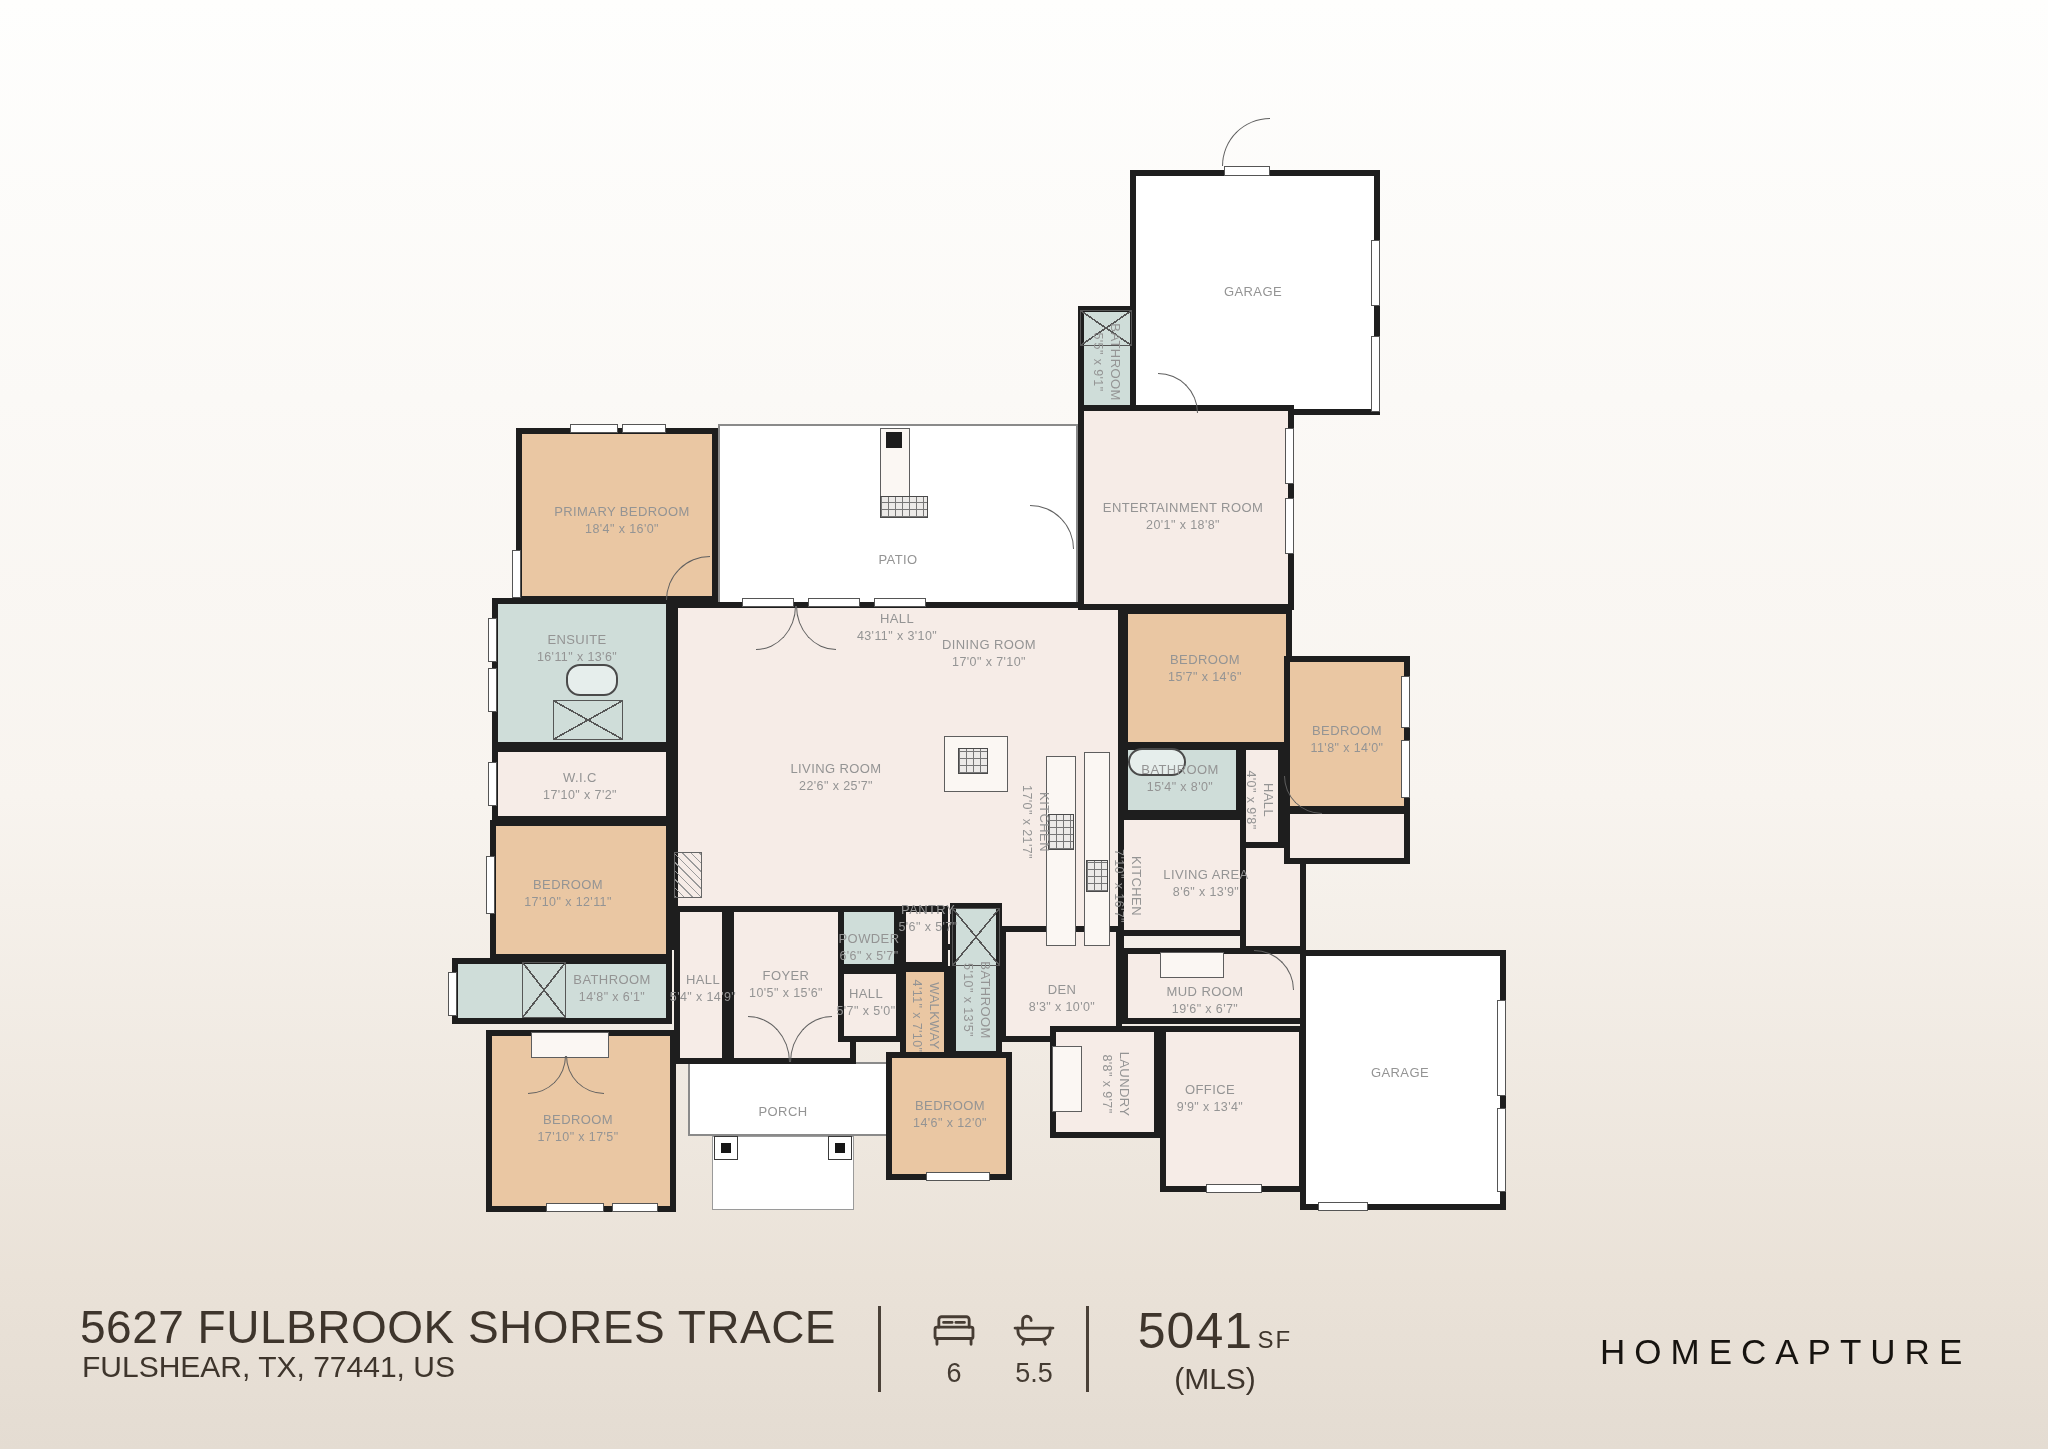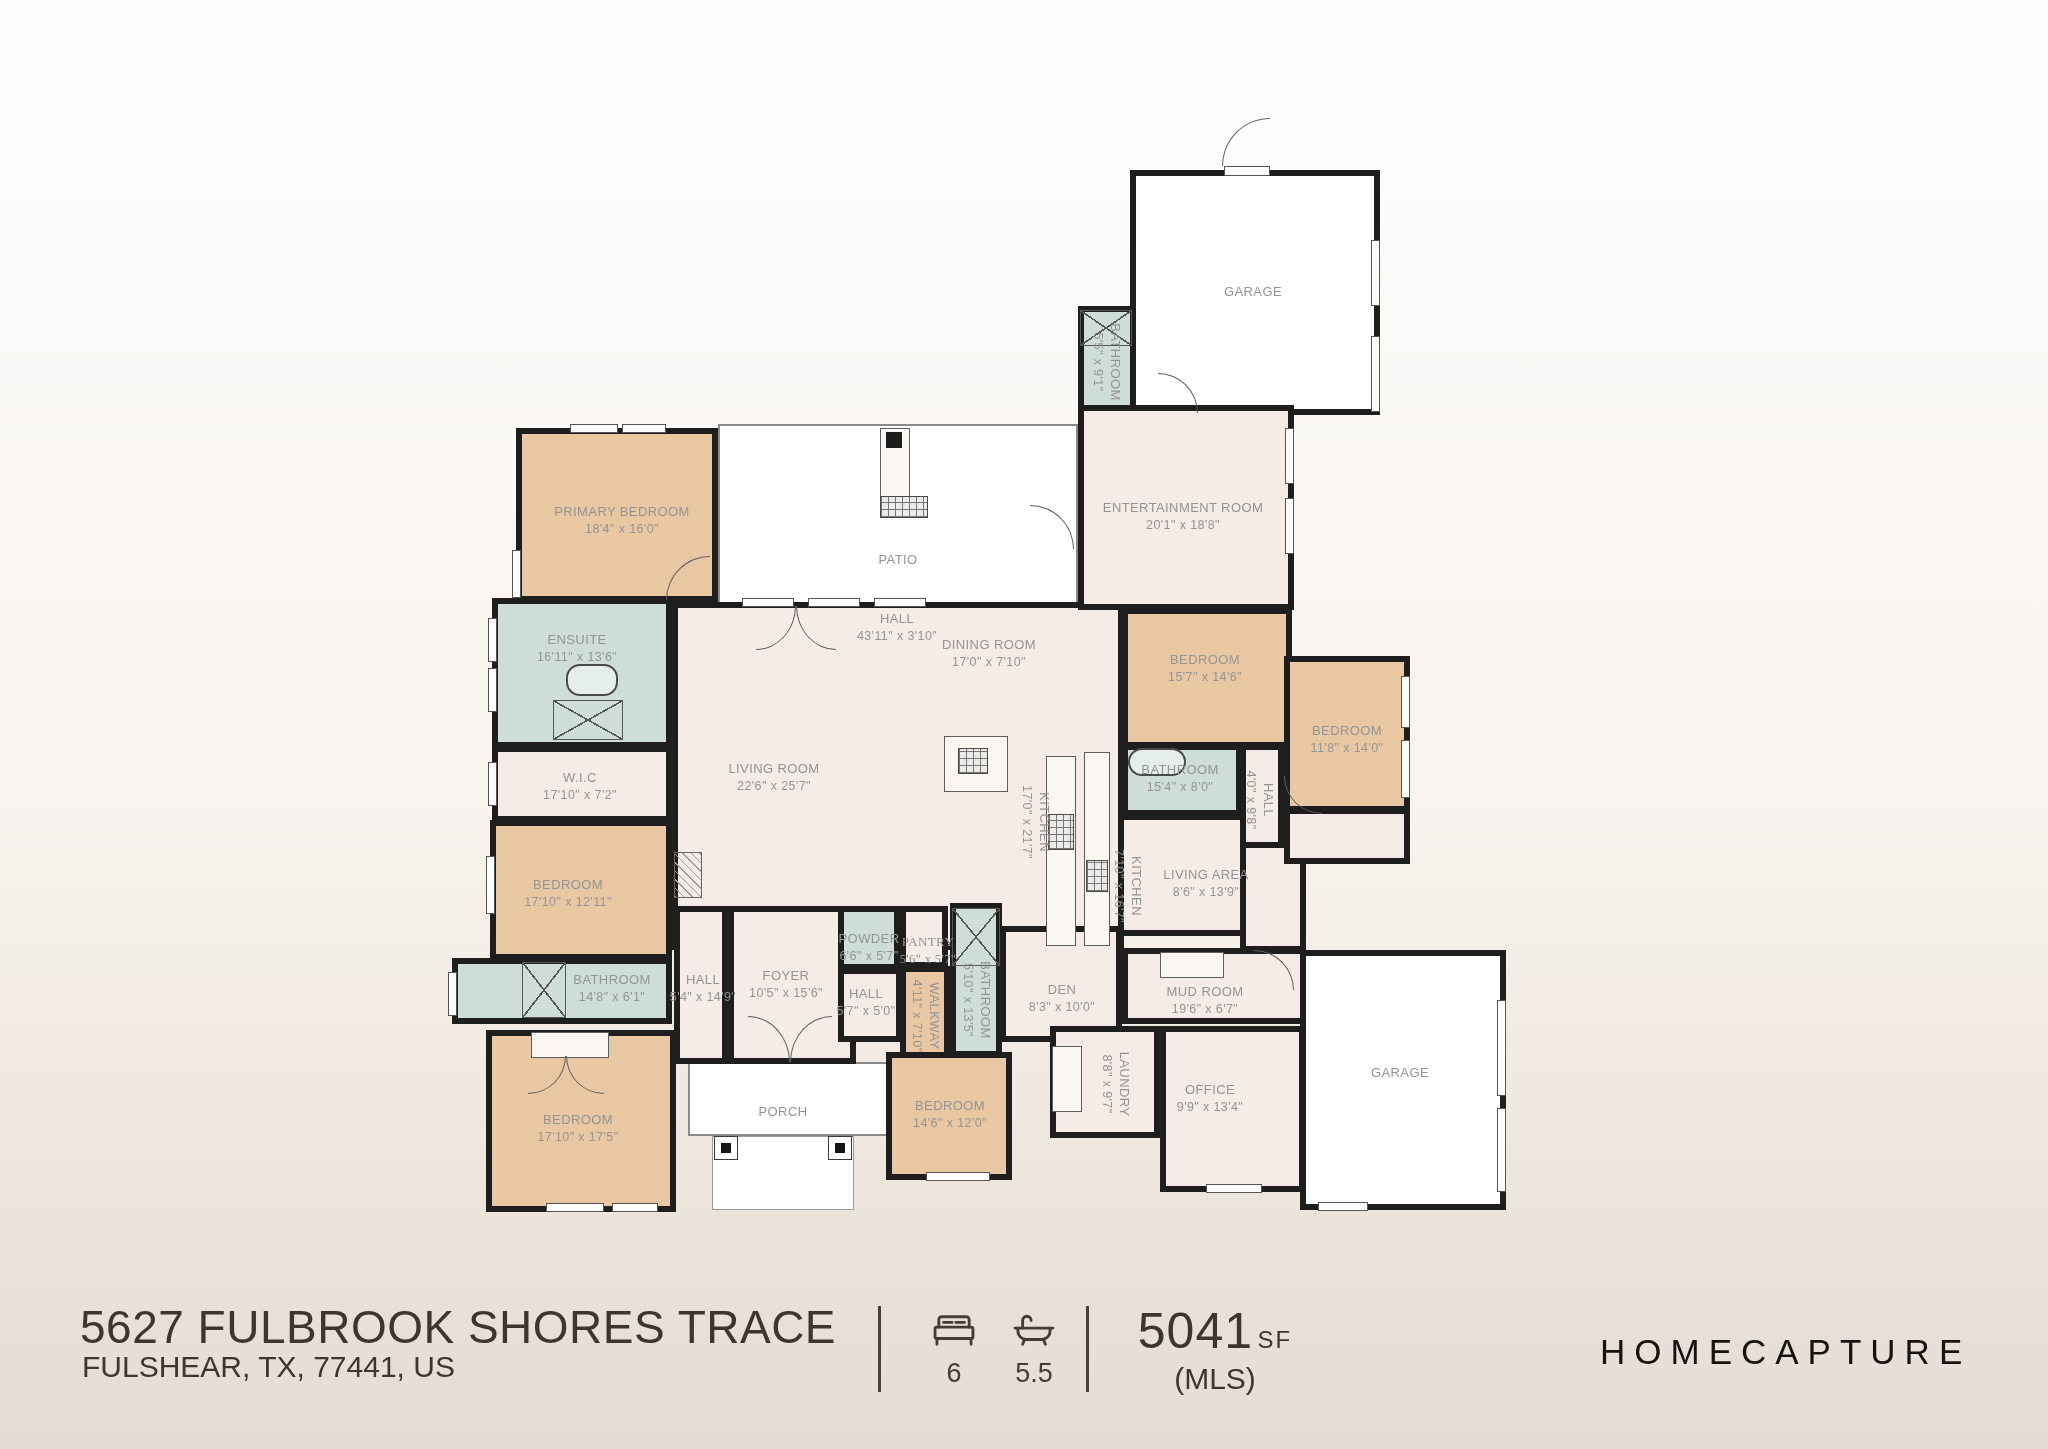--- a/index.html
+++ b/index.html
@@ -155,35 +155,35 @@
     <div class="door door-bl" style="left: 1284px; top: 776px; width: 38px; height: 38px;"></div>
     <div class="door door-tr" style="left: 1254px; top: 950px; width: 40px; height: 40px;"></div>
     <div class="rlabel" style="left: 1253px; top: 292px; width: auto; height: auto;"><span class="rname">GARAGE</span></div>
     <div class="rlabel vert" style="left: 1107px; top: 362px; width: auto; height: auto;"><span class="rname">BATHROOM</span><span class="rdims">5'5" x 9'1"</span></div>
     <div class="rlabel" style="left: 1183px; top: 502px; width: auto; height: auto; margin-top: 14px;"><span class="rname">ENTERTAINMENT ROOM</span><span class="rdims">20'1" x 18'8"</span></div>
     <div class="rlabel" style="left: 622px; top: 520px; width: auto; height: auto;"><span class="rname">PRIMARY BEDROOM</span><span class="rdims">18'4" x 16'0"</span></div>
     <div class="rlabel" style="left: 898px; top: 560px; width: auto; height: auto;"><span class="rname">PATIO</span></div>
     <div class="rlabel" style="left: 577px; top: 648px; width: auto; height: auto;"><span class="rname">ENSUITE</span><span class="rdims">16'11" x 13'6"</span></div>
     <div class="rlabel" style="left: 897px; top: 627px; width: auto; height: auto;"><span class="rname">HALL</span><span class="rdims">43'11" x 3'10"</span></div>
     <div class="rlabel" style="left: 989px; top: 653px; width: auto; height: auto;"><span class="rname">DINING ROOM</span><span class="rdims">17'0" x 7'10"</span></div>
-    <div class="rlabel" style="left: 774px; top: 777px; width: auto; height: auto;"><span class="rname">LIVING ROOM</span><span class="rdims">22'6" x 25'7"</span></div>
+    <div class="rlabel" style="left: 836px; top: 777px; width: auto; height: auto;"><span class="rname">LIVING ROOM</span><span class="rdims">22'6" x 25'7"</span></div>
     <div class="rlabel" style="left: 580px; top: 786px; width: auto; height: auto;"><span class="rname">W.I.C</span><span class="rdims">17'10" x 7'2"</span></div>
     <div class="rlabel" style="left: 1205px; top: 668px; width: auto; height: auto;"><span class="rname">BEDROOM</span><span class="rdims">15'7" x 14'6"</span></div>
     <div class="rlabel" style="left: 1347px; top: 739px; width: auto; height: auto;"><span class="rname">BEDROOM</span><span class="rdims">11'8" x 14'0"</span></div>
     <div class="rlabel" style="left: 1180px; top: 778px; width: auto; height: auto;"><span class="rname">BATHROOM</span><span class="rdims">15'4" x 8'0"</span></div>
     <div class="rlabel vert" style="left: 1260px; top: 800px; width: auto; height: auto;"><span class="rname">HALL</span><span class="rdims">4'0" x 9'8"</span></div>
     <div class="rlabel vert" style="left: 1036px; top: 822px; width: auto; height: auto;"><span class="rname">KITCHEN</span><span class="rdims">17'0" x 21'7"</span></div>
     <div class="rlabel vert" style="left: 1128px; top: 886px; width: auto; height: auto;"><span class="rname">KITCHEN</span><span class="rdims">7'10" x 16'7"</span></div>
     <div class="rlabel" style="left: 1206px; top: 883px; width: auto; height: auto;"><span class="rname">LIVING AREA</span><span class="rdims">8'6" x 13'9"</span></div>
     <div class="rlabel" style="left: 568px; top: 893px; width: auto; height: auto;"><span class="rname">BEDROOM</span><span class="rdims">17'10" x 12'11"</span></div>
     <div class="rlabel" style="left: 612px; top: 988px; width: auto; height: auto;"><span class="rname">BATHROOM</span><span class="rdims">14'8" x 6'1"</span></div>
     <div class="rlabel" style="left: 703px; top: 988px; width: auto; height: auto;"><span class="rname">HALL</span><span class="rdims">5'4" x 14'9"</span></div>
     <div class="rlabel" style="left: 786px; top: 984px; width: auto; height: auto;"><span class="rname">FOYER</span><span class="rdims">10'5" x 15'6"</span></div>
     <div class="rlabel" style="left: 869px; top: 947px; width: auto; height: auto;"><span class="rname">POWDER</span><span class="rdims">6'6" x 5'7"</span></div>
-    <div class="rlabel" style="left: 928px; top: 950px; width: auto; height: auto; font-family: Liberation Serif, serif;"><span class="rname">PANTRY</span><span class="rdims">5'6" x 5'7"</span></div>
+    <div class="rlabel" style="left: 928px; top: 918px; width: auto; height: auto;"><span class="rname">PANTRY</span><span class="rdims">5'6" x 5'7"</span></div>
     <div class="rlabel" style="left: 866px; top: 1002px; width: auto; height: auto;"><span class="rname">HALL</span><span class="rdims">5'7" x 5'0"</span></div>
     <div class="rlabel vert" style="left: 926px; top: 1016px; width: auto; height: auto;"><span class="rname">WALKWAY</span><span class="rdims">4'11" x 7'10"</span></div>
     <div class="rlabel vert" style="left: 977px; top: 1000px; width: auto; height: auto;"><span class="rname">BATHROOM</span><span class="rdims">5'10" x 13'5"</span></div>
     <div class="rlabel" style="left: 1062px; top: 998px; width: auto; height: auto;"><span class="rname">DEN</span><span class="rdims">8'3" x 10'0"</span></div>
     <div class="rlabel" style="left: 1205px; top: 1000px; width: auto; height: auto;"><span class="rname">MUD ROOM</span><span class="rdims">19'6" x 6'7"</span></div>
     <div class="rlabel vert" style="left: 1116px; top: 1084px; width: auto; height: auto;"><span class="rname">LAUNDRY</span><span class="rdims">8'8" x 9'7"</span></div>
     <div class="rlabel" style="left: 1210px; top: 1098px; width: auto; height: auto;"><span class="rname">OFFICE</span><span class="rdims">9'9" x 13'4"</span></div>
     <div class="rlabel" style="left: 578px; top: 1128px; width: auto; height: auto;"><span class="rname">BEDROOM</span><span class="rdims">17'10" x 17'5"</span></div>
     <div class="rlabel" style="left: 950px; top: 1114px; width: auto; height: auto;"><span class="rname">BEDROOM</span><span class="rdims">14'6" x 12'0"</span></div>
     <div class="rlabel" style="left: 783px; top: 1112px; width: auto; height: auto;"><span class="rname">PORCH</span></div>

